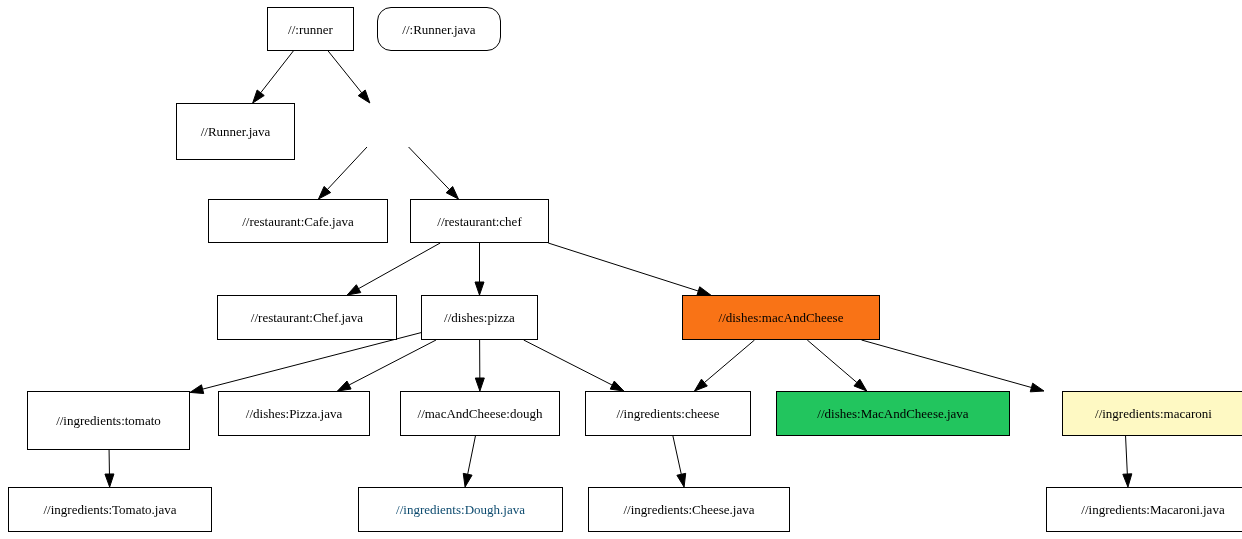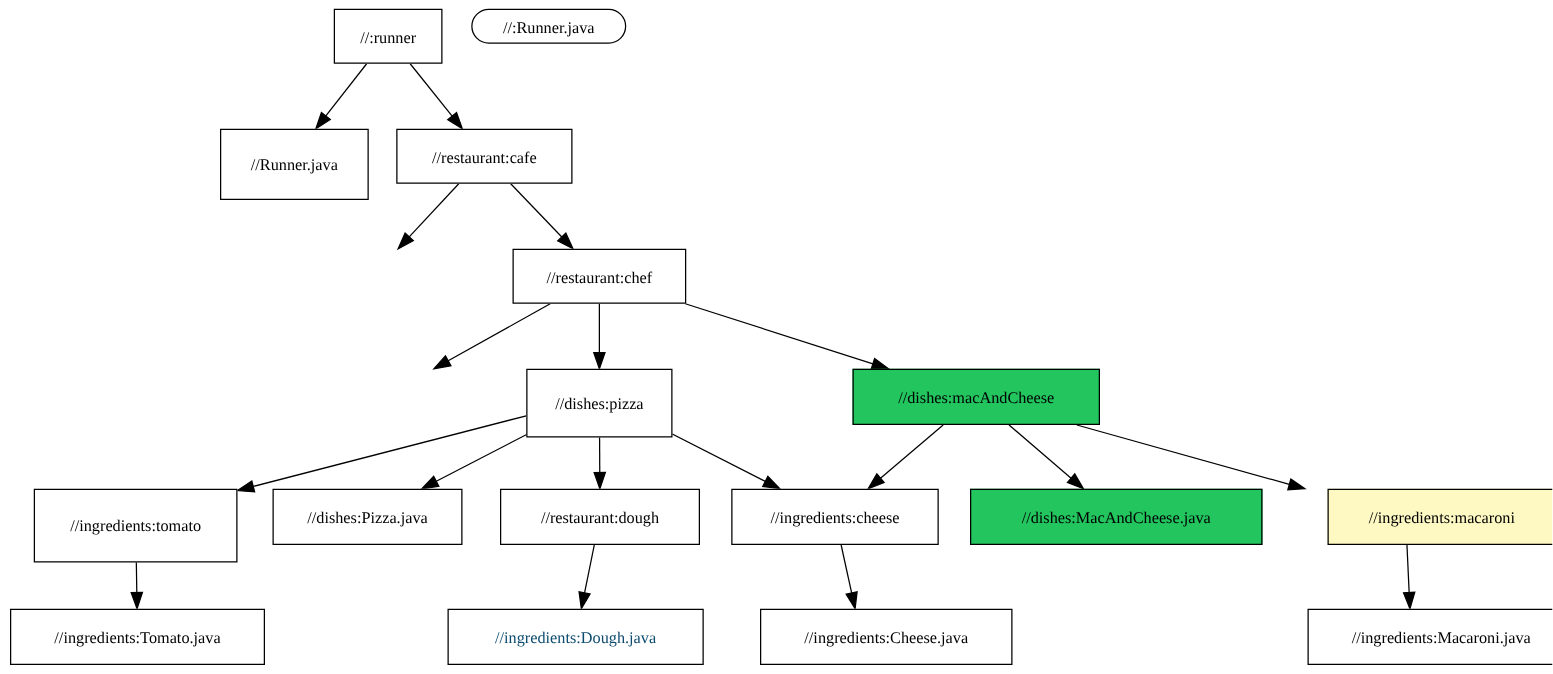--- a/index.html
+++ b/index.html
@@ -117,29 +117,30 @@
         <line class="edge-line" x1="672.921875" y1="436" x2="681.3000655755294" y2="474.3002997738486" stroke="#000000"></line>
         <polygon class="edge-arrowhead" points="684.078125,487 676.9040154972462,475.2619357284731 685.6961156538126,473.33866381922417" fill="#000000"></polygon>
       </g>
       <g>
         <line class="edge-line" x1="1125.5546875" y1="436" x2="1127.3366058781185" y2="474.0142587331921" stroke="#000000"></line>
         <polygon class="edge-arrowhead" points="1127.9453125,487 1122.8415415934542,474.22496487153575 1131.8316701627828,473.80355259484844" fill="#000000"></polygon>
       </g>
     </svg>
 
 <div class="node" style="left: 267px; top: 7px; width: 87px; height: 44px; background: rgb(255, 255, 255); border-color: rgb(0, 0, 0); color: rgb(0, 0, 0);">//:runner</div>
-    <div class="node" style="left: 377px; top: 7px; width: 124px; height: 28px; background: rgb(255, 255, 255); border-color: rgb(0, 0, 0); color: rgb(0, 0, 0); border-radius: 14px;">//:Runner.java</div>
+    <div class="node" style="left: 377px; top: 7px; width: 124px; height: 44px; background: rgb(255, 255, 255); border-color: rgb(0, 0, 0); color: rgb(0, 0, 0); border-radius: 14px;">//:Runner.java</div>
     <div class="node" style="left: 176px; top: 103px; width: 119px; height: 57px; background: rgb(255, 255, 255); border-color: rgb(0, 0, 0); color: rgb(0, 0, 0);">//Runner.java</div>
-    <div class="node" style="left: 317px; top: 103px; width: 141px; height: 44px; background: rgb(255, 255, 255); border-color: rgb(0, 0, 0); color: rgb(0, 0, 0);">//restaurant:cafe</div>
+    <div class="node" style="left: 208px; top: 199px; width: 180px; height: 44px; background: rgb(255, 255, 255); border-color: rgb(0, 0, 0); color: rgb(0, 0, 0);">//restaurant:Cafe.java</div>
     <div class="node" style="left: 410px; top: 199px; width: 139px; height: 44px; background: rgb(255, 255, 255); border-color: rgb(0, 0, 0); color: rgb(0, 0, 0);">//restaurant:chef</div>
-    <div class="node" style="left: 421px; top: 295px; width: 117px; height: 55px; background: rgb(255, 255, 255); border-color: rgb(0, 0, 0); color: rgb(0, 0, 0);">//dishes:pizza</div>
-    <div class="node" style="left: 682px; top: 295px; width: 198px; height: 45px; background: #22c55e; border-color: rgb(0, 0, 0); color: rgb(0, 0, 0);">//dishes:macAndCheese</div>
+    <div class="node" style="left: 217px; top: 295px; width: 180px; height: 45px; background: rgb(255, 255, 255); border-color: rgb(0, 0, 0); color: rgb(0, 0, 0);">//restaurant:Chef.java</div>
+    <div class="node" style="left: 421px; top: 295px; width: 117px; height: 45px; background: rgb(255, 255, 255); border-color: rgb(0, 0, 0); color: rgb(0, 0, 0);">//dishes:pizza</div>
+    <div class="node" style="left: 682px; top: 295px; width: 198px; height: 45px; background: #f97316; border-color: rgb(0, 0, 0); color: rgb(0, 0, 0);">//dishes:macAndCheese</div>
     <div class="node" style="left: 27px; top: 391px; width: 163px; height: 59px; background: rgb(255, 255, 255); border-color: rgb(0, 0, 0); color: rgb(0, 0, 0);">//ingredients:tomato</div>
     <div class="node" style="left: 218px; top: 391px; width: 152px; height: 45px; background: rgb(255, 255, 255); border-color: rgb(0, 0, 0); color: rgb(0, 0, 0);">//dishes:Pizza.java</div>
-    <div class="node" style="left: 400px; top: 391px; width: 160px; height: 45px; background: rgb(255, 255, 255); border-color: rgb(0, 0, 0); color: rgb(0, 0, 0);">//restaurant:dough</div>
+    <div class="node" style="left: 400px; top: 391px; width: 160px; height: 45px; background: rgb(255, 255, 255); border-color: rgb(0, 0, 0); color: rgb(0, 0, 0);">//macAndCheese:dough</div>
     <div class="node" style="left: 585px; top: 391px; width: 166px; height: 45px; background: rgb(255, 255, 255); border-color: rgb(0, 0, 0); color: rgb(0, 0, 0);">//ingredients:cheese</div>
     <div class="node" style="left: 776px; top: 391px; width: 234px; height: 45px; background: #22c55e; border-color: rgb(0, 0, 0); color: rgb(0, 0, 0);">//dishes:MacAndCheese.java</div>
     <div class="node" style="left: 1062px; top: 391px; width: 183px; height: 45px; background: #fef9c3; border-color: rgb(0, 0, 0); color: rgb(0, 0, 0);">//ingredients:macaroni</div>
     <div class="node" style="left: 8px; top: 487px; width: 204px; height: 45px; background: rgb(255, 255, 255); border-color: rgb(0, 0, 0); color: rgb(0, 0, 0);">//ingredients:Tomato.java</div>
     <div class="node" style="left: 358px; top: 487px; width: 205px; height: 45px; background: rgb(255, 255, 255); border-color: rgb(0, 0, 0); color: #0c4a6e;">//ingredients:Dough.java</div>
-    <div class="node" style="left: 588px; top: 487px; width: 202px; height: 45px; background: rgb(255, 255, 255); border-color: rgb(0, 0, 0); color: rgb(0, 0, 0); margin-left: 20px;">//ingredients:Cheese.java</div>
+    <div class="node" style="left: 588px; top: 487px; width: 202px; height: 45px; background: rgb(255, 255, 255); border-color: rgb(0, 0, 0); color: rgb(0, 0, 0);">//ingredients:Cheese.java</div>
     <div class="node" style="left: 1046px; top: 487px; width: 214px; height: 45px; background: rgb(255, 255, 255); border-color: rgb(0, 0, 0); color: rgb(0, 0, 0);">//ingredients:Macaroni.java</div>
   </div>
 
 </body></html>

